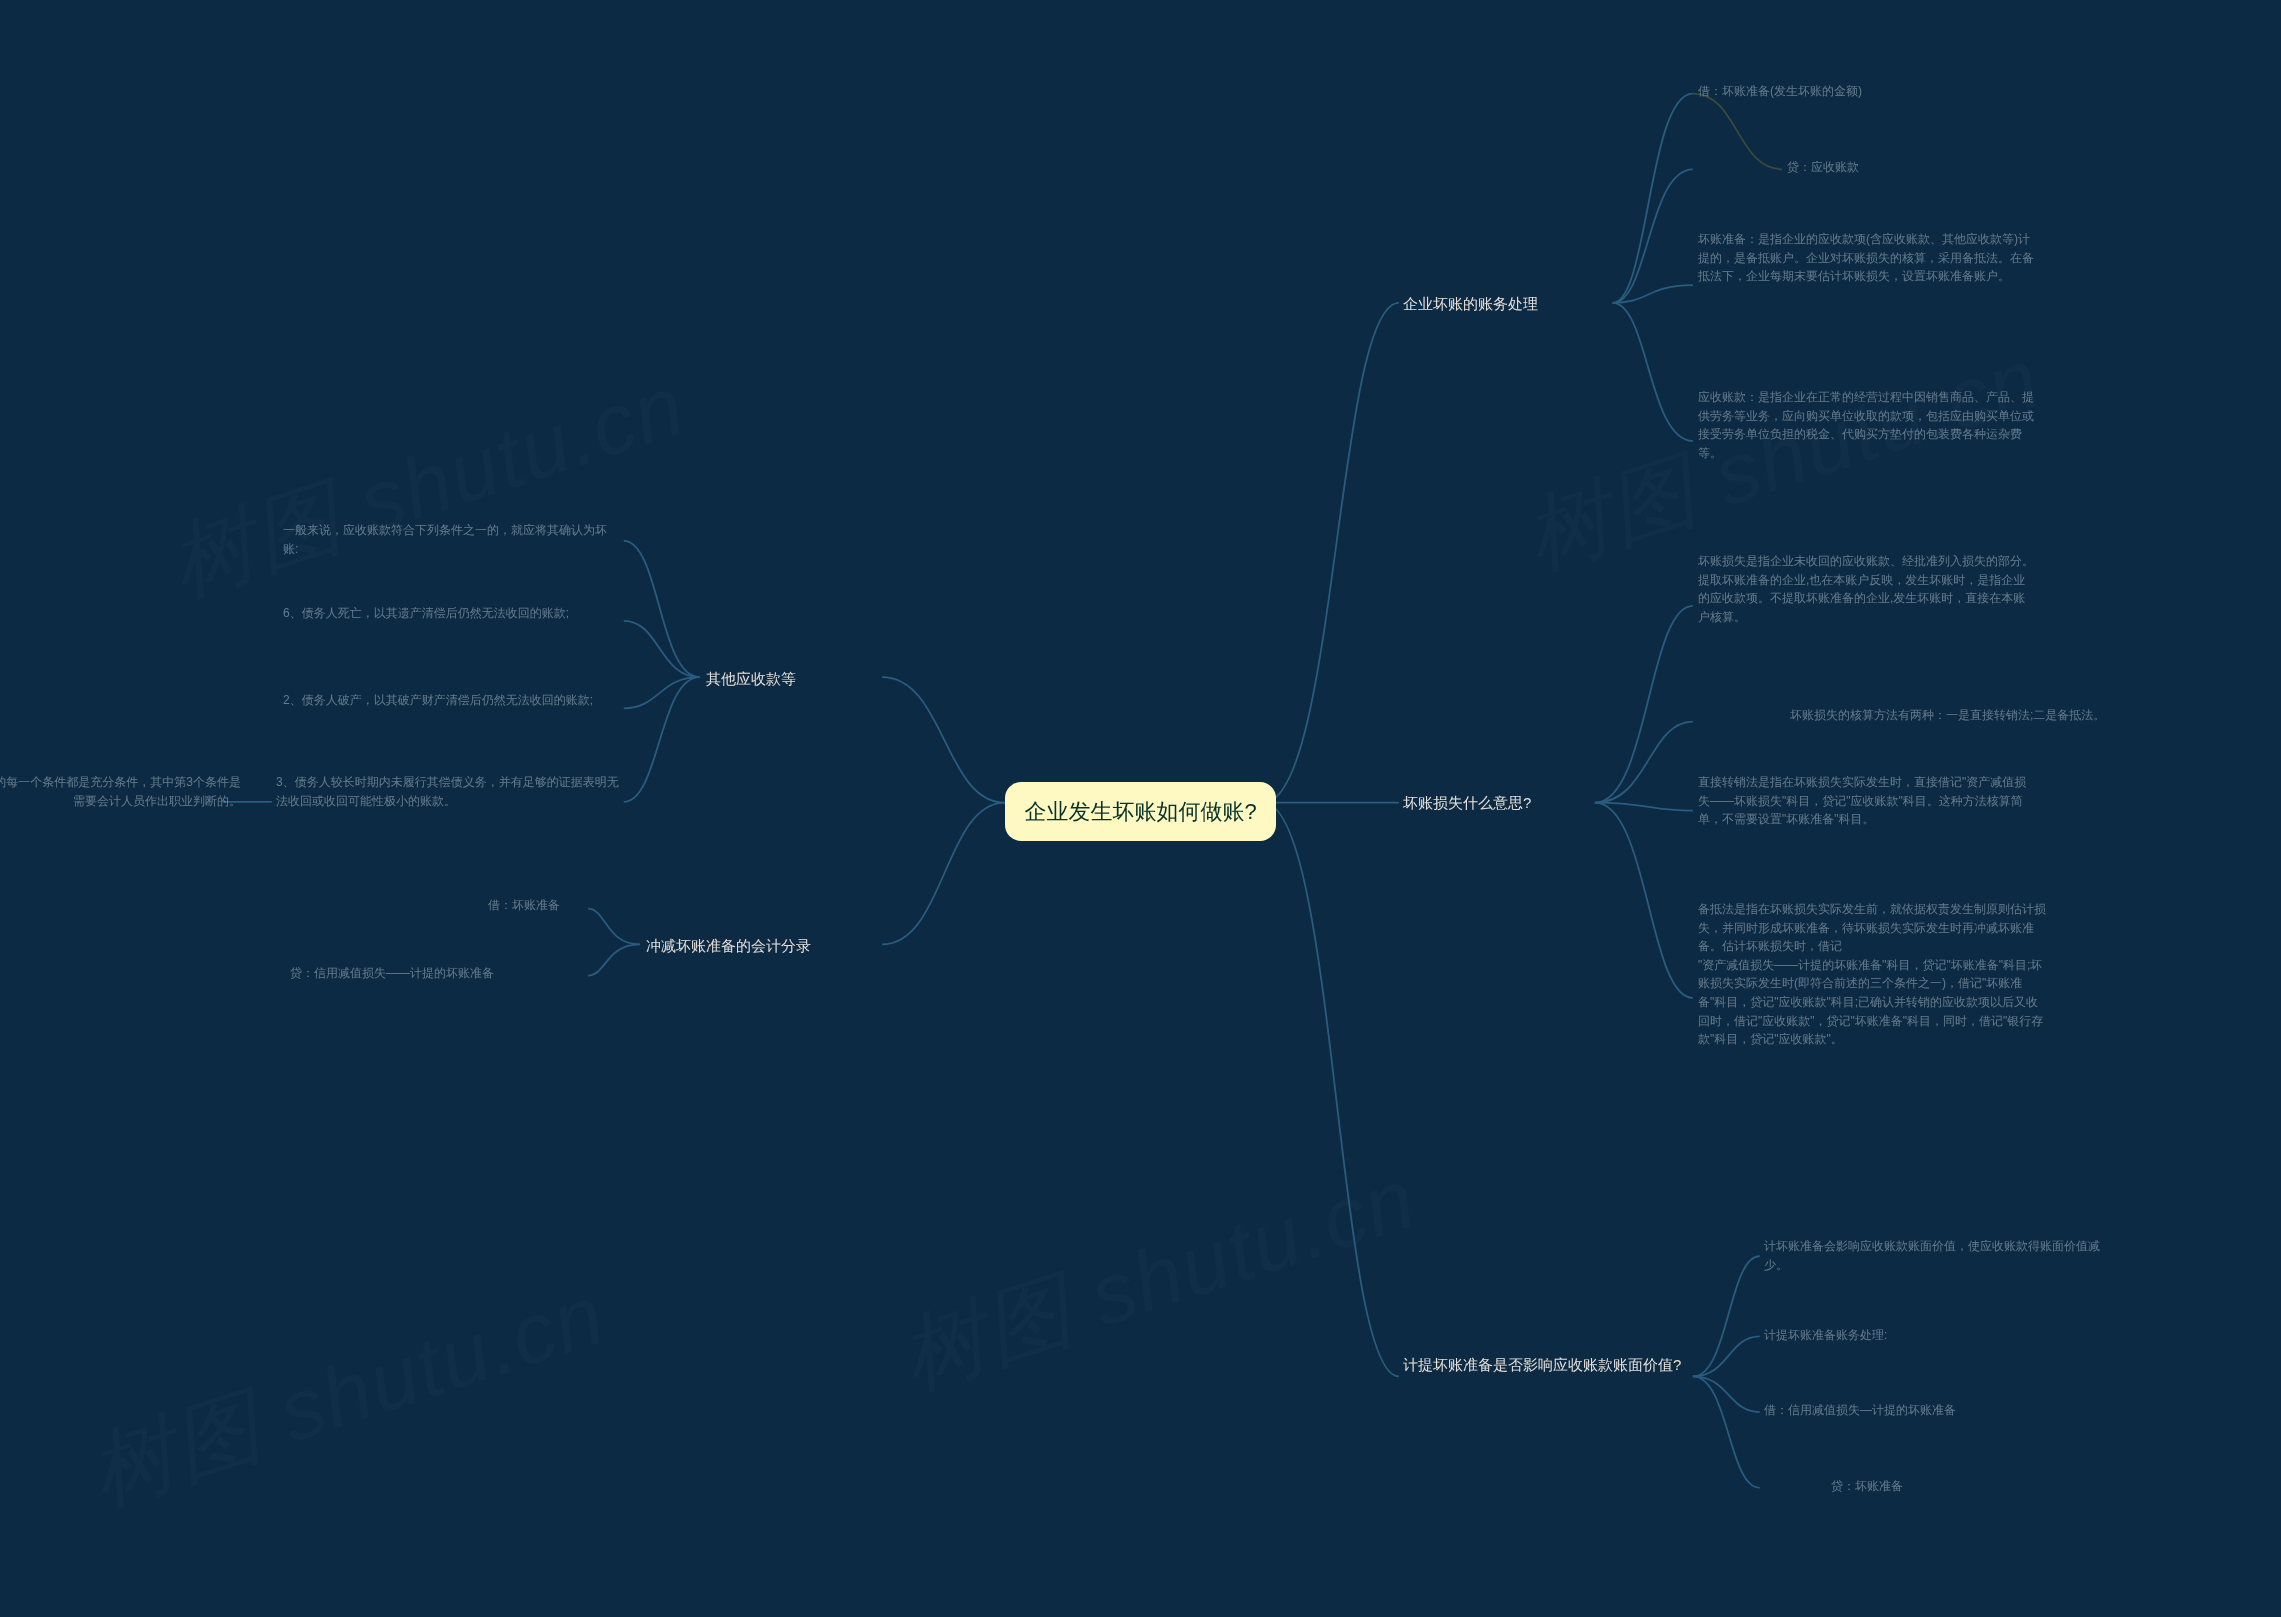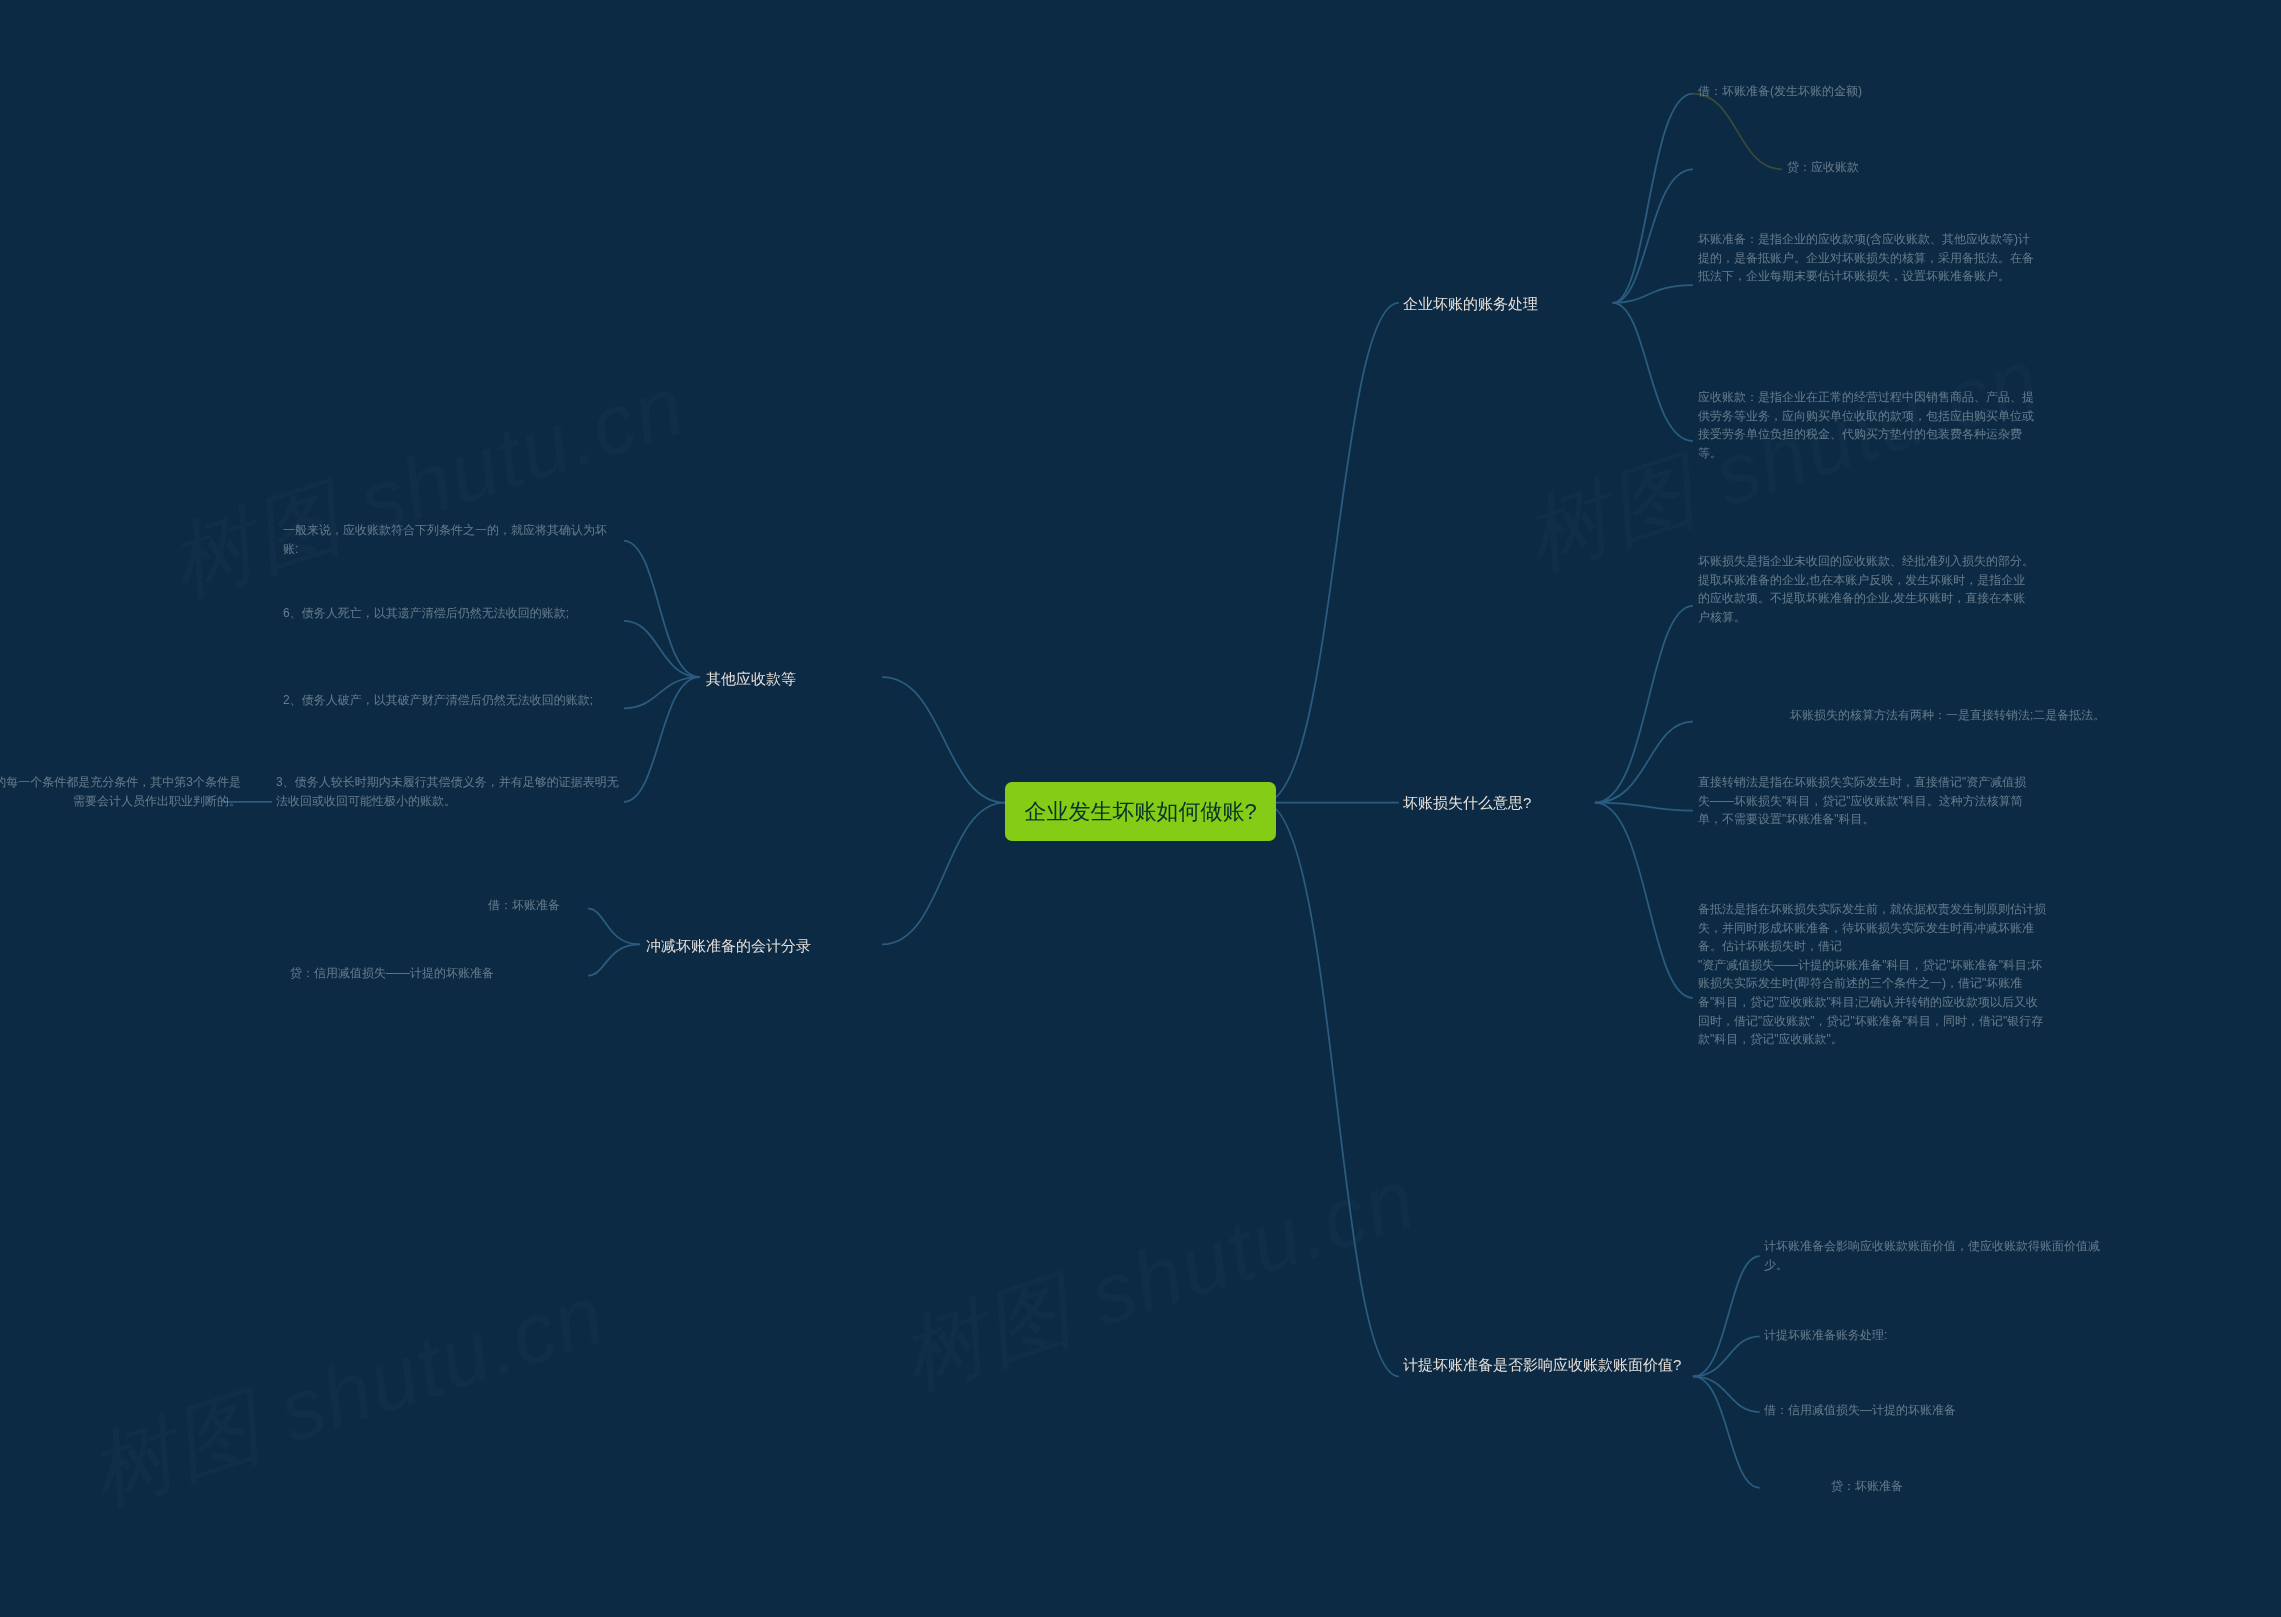--- a/index.html
+++ b/index.html
@@ -1,19 +1,19 @@
 <!DOCTYPE html>
 <html style="font-size:14.3px"><head>
 <meta charset="utf-8">
 <style>
   html,body{margin:0;padding:0;width:2281px;height:1617px;background:#0c2a43;overflow:hidden;font-family:"PingFang SC","Microsoft YaHei",Arial,sans-serif}
   .node{position:absolute;color:#d2dbe4;font-size:12px;line-height:1.55;white-space:pre-wrap}
   .faint{opacity:.45}
   .branch{color:#e7e0da;font-size:15px}
-  .center{background:#84cc16;color:#073229;font-size:22px;padding:12.5px 19.6px;border-radius:7px;font-weight:500}
+  .center{background:#fef9c3;color:#073229;font-size:22px;padding:12.5px 19.6px;border-radius:16px;font-weight:500}
   svg{position:absolute;top:0;left:0}
   .wm{position:absolute;color:#3a556c;opacity:.1;font-size:85px;font-style:italic;transform:rotate(-18deg);pointer-events:none;letter-spacing:1.8px;white-space:nowrap}
 </style>
 </head>
 <body>
 
 <div class="wm" style="left:160px;top:428px">树图 shutu.cn</div>
 <div class="wm" style="left:1515px;top:401px">树图 shutu.cn</div>
 <div class="wm" style="left:80px;top:1337px">树图 shutu.cn</div>
 <div class="wm" style="left:891px;top:1221px">树图 shutu.cn</div>

